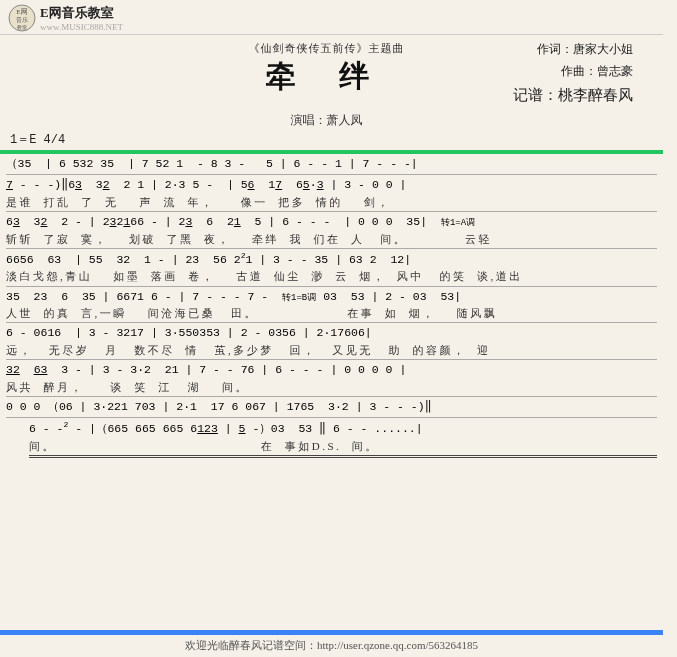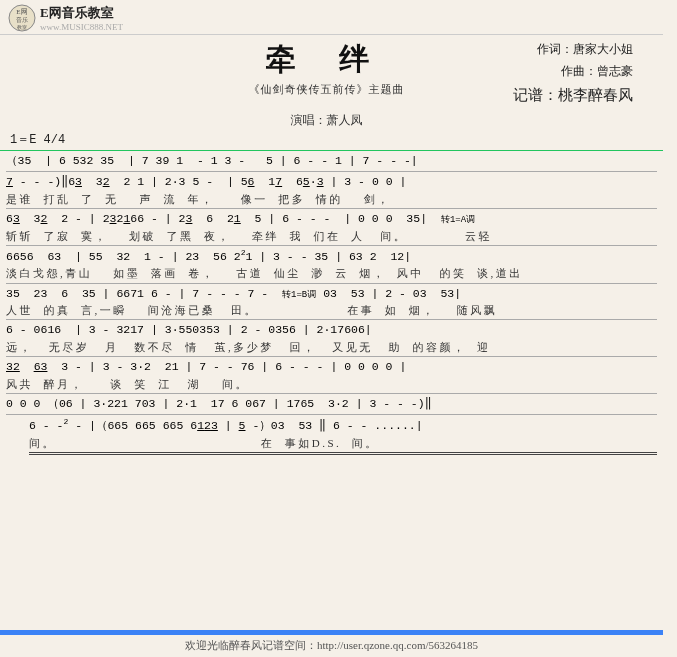--- a/index.html
+++ b/index.html
@@ -92,41 +92,41 @@
       <div>
         <div style="font-size:13px;font-weight:bold;color:#222;">E网音乐教室</div>
         <div style="font-size:9px;color:#aaa;">www.MUSIC888.NET</div>
       </div>
     </div>
   </div>
 
   <div style="display:flex; justify-content:space-between; align-items:flex-start; padding: 4px 20px 0 20px; position:relative;">
     <div style="flex:1;"></div>
     <div style="text-align:center; flex:2;">
+      <div style="font-size:11px;color:#333;letter-spacing:1px;margin-top:2px;">《仙剑奇侠传五前传》主题曲</div>
       <div style="font-size:30px;font-weight:bold;letter-spacing:18px;color:#111;font-family:'SimHei','FangSong',serif;">牵  绊</div>
-      <div style="font-size:11px;color:#333;letter-spacing:1px;margin-top:2px;">《仙剑奇侠传五前传》主题曲</div>
       <div style="font-size:12px;color:#333;margin-top:15px;">
         <span>演唱：</span><span>萧人凤</span>
       </div>
     </div>
     <div style="flex:1; text-align:right; padding-right:10px;">
       <div style="font-size:12px;color:#222;line-height:1.8;">作词：唐家大小姐</div>
       <div style="font-size:12px;color:#222;line-height:1.8;">作曲：曾志豪</div>
       <div style="font-size:15px;color:#222;line-height:1.8;">记谱：桃李醉春风</div>
     </div>
   </div>
 
-  <div style="padding: 2px 10px 2px 10px; font-size:12px; color:#222; font-family:'Courier New',monospace; border-bottom:1px solid #22c55e;">
+  <div style="padding: 2px 10px 2px 10px; font-size:12px; color:#222; font-family:'Courier New',monospace; border-bottom:4px solid #22c55e;">
     <span>1＝E  4/4</span>
   </div>
 
   <div class="music-content">
 
     <div class="music-line">
-      <div class="notes">（35  | 6 532 35  | 7 39 1  - 1 3 -   5 | 6 - - 1 | 7 - - -|</div>
+      <div class="notes">（35  | 6 532 35  | 7 52 1  - 8 3 -   5 | 6 - - 1 | 7 - - -|</div>
     </div>
 
     <div class="music-line">
       <div class="notes"><u>7</u> - - -)‖6<u>3</u>  3<u>2</u>  2 1 | 2·3 5 -  | 5<u>6</u>  1<u>7</u>  6<u>5</u>·<u>3</u> | 3 - 0 0 |</div>
       <div class="lyrics">是谁  打乱  了  无    声  流  年，     像一  把多  情的    剑，</div>
     </div>
 
     <div class="music-line">
       <div class="notes">6<u>3</u>  3<u>2</u>  2 - | 2<u>3</u>2<u>1</u>66 - | 2<u>3</u>  6  2<u>1</u>  5 | 6 - - -  | 0 0 0  35|  <span style="font-size:9px;">转1=A调</span></div>
       <div class="lyrics">斩斩  了寂  寞，    划破  了黑  夜，    牵绊  我  们在  人   间。           云轻</div>

